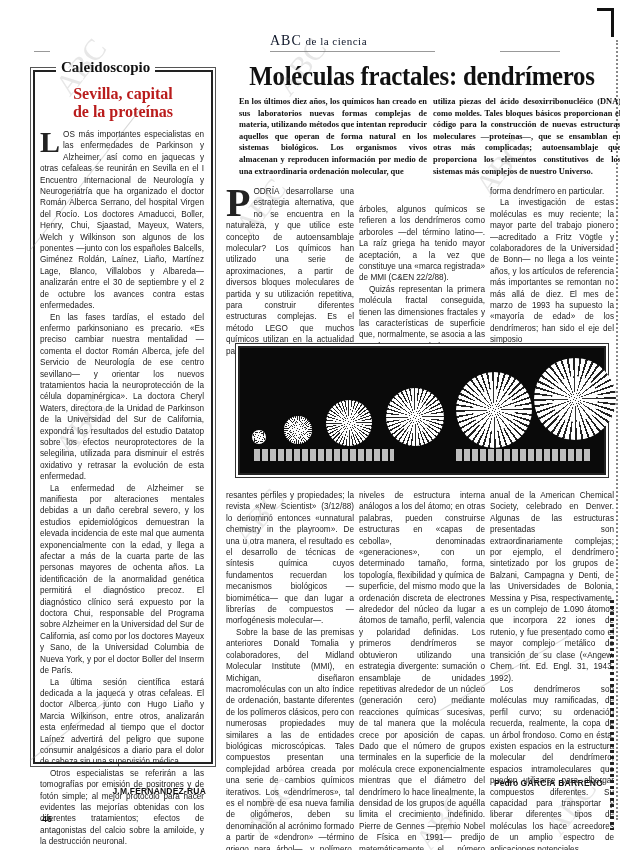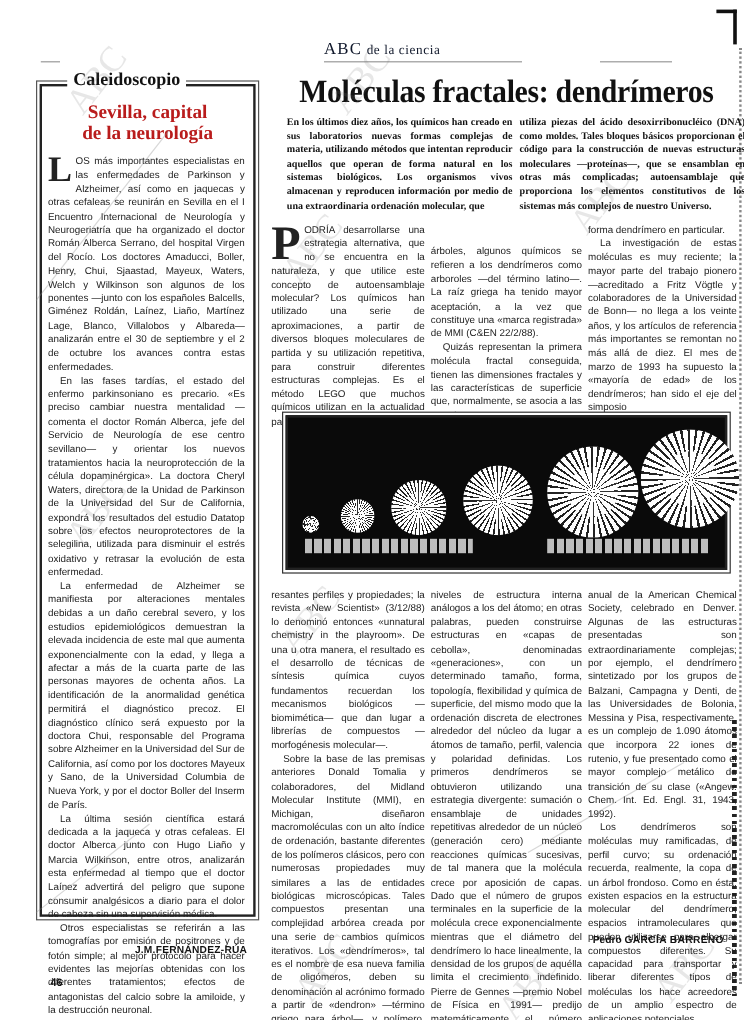--- a/index.html
+++ b/index.html
@@ -67,21 +67,21 @@
 <div class="abs head-rule" style="left:270px;top:51px;width:165px;"></div>
 <div class="abs head-rule" style="left:500px;top:51px;width:60px;"></div>
 <div class="abs corner-mark"></div>
 <div class="abs right-edge"></div>
 <div class="abs right-edge-bottom"></div>
 
 <div class="abs sidebar"></div>
 <div class="abs sidebar-tag">Caleidoscopio</div>
 <div class="abs sidebar-title">
   <div>Sevilla, capital</div>
-  <div>de la neurología</div>
+  <div>de la proteínas</div>
 </div>
 <div class="abs sidebar-body">
   <p class="first"><span class="dropcap-L">L</span><span>OS más importantes especialistas en las enfermedades de Parkinson y Alzheimer, así como en jaquecas y otras cefaleas se reunirán en Sevilla en el I Encuentro Internacional de Neurología y Neurogeriatría que ha organizado el doctor Román Alberca Serrano, del hospital Virgen del Rocío. Los doctores Amaducci, Boller, Henry, Chui, Sjaastad, Mayeux, Waters, Welch y Wilkinson son algunos de los ponentes —junto con los españoles Balcells, Giménez Roldán, Laínez, Liaño, Martínez Lage, Blanco, Villalobos y Albareda— analizarán entre el 30 de septiembre y el 2 de octubre los avances contra estas enfermedades.</span></p>
   <p>En las fases tardías, el estado del enfermo parkinsoniano es precario. «Es preciso cambiar nuestra mentalidad —comenta el doctor Román Alberca, jefe del Servicio de Neurología de ese centro sevillano— y orientar los nuevos tratamientos hacia la neuroprotección de la célula dopaminérgica». La doctora Cheryl Waters, directora de la Unidad de Parkinson de la Universidad del Sur de California, expondrá los resultados del estudio Datatop sobre los efectos neuroprotectores de la selegilina, utilizada para disminuir el estrés oxidativo y retrasar la evolución de esta enfermedad.</p>
   <p>La enfermedad de Alzheimer se manifiesta por alteraciones mentales debidas a un daño cerebral severo, y los estudios epidemiológicos demuestran la elevada incidencia de este mal que aumenta exponencialmente con la edad, y llega a afectar a más de la cuarta parte de las personas mayores de ochenta años. La identificación de la anormalidad genética permitirá el diagnóstico precoz. El diagnóstico clínico será expuesto por la doctora Chui, responsable del Programa sobre Alzheimer en la Universidad del Sur de California, así como por los doctores Mayeux y Sano, de la Universidad Columbia de Nueva York, y por el doctor Boller del Inserm de París.</p>
   <p>La última sesión científica estará dedicada a la jaqueca y otras cefaleas. El doctor Alberca junto con Hugo Liaño y Marcia Wilkinson, entre otros, analizarán esta enfermedad al tiempo que el doctor Laínez advertirá del peligro que supone consumir analgésicos a diario para el dolor de cabeza sin una supervisión médica.</p>
   <p>Otros especialistas se referirán a las tomografías por emisión de positrones y de fotón simple; al mejor protocolo para hacer evidentes las mejorías obtenidas con los diferentes tratamientos; efectos de antagonistas del calcio sobre la amiloide, y la destrucción neuronal.</p>
 </div>
 <div class="abs byline-sb">J.M.FERNÁNDEZ-RÚA</div>
 <div class="abs page-number">46</div>

